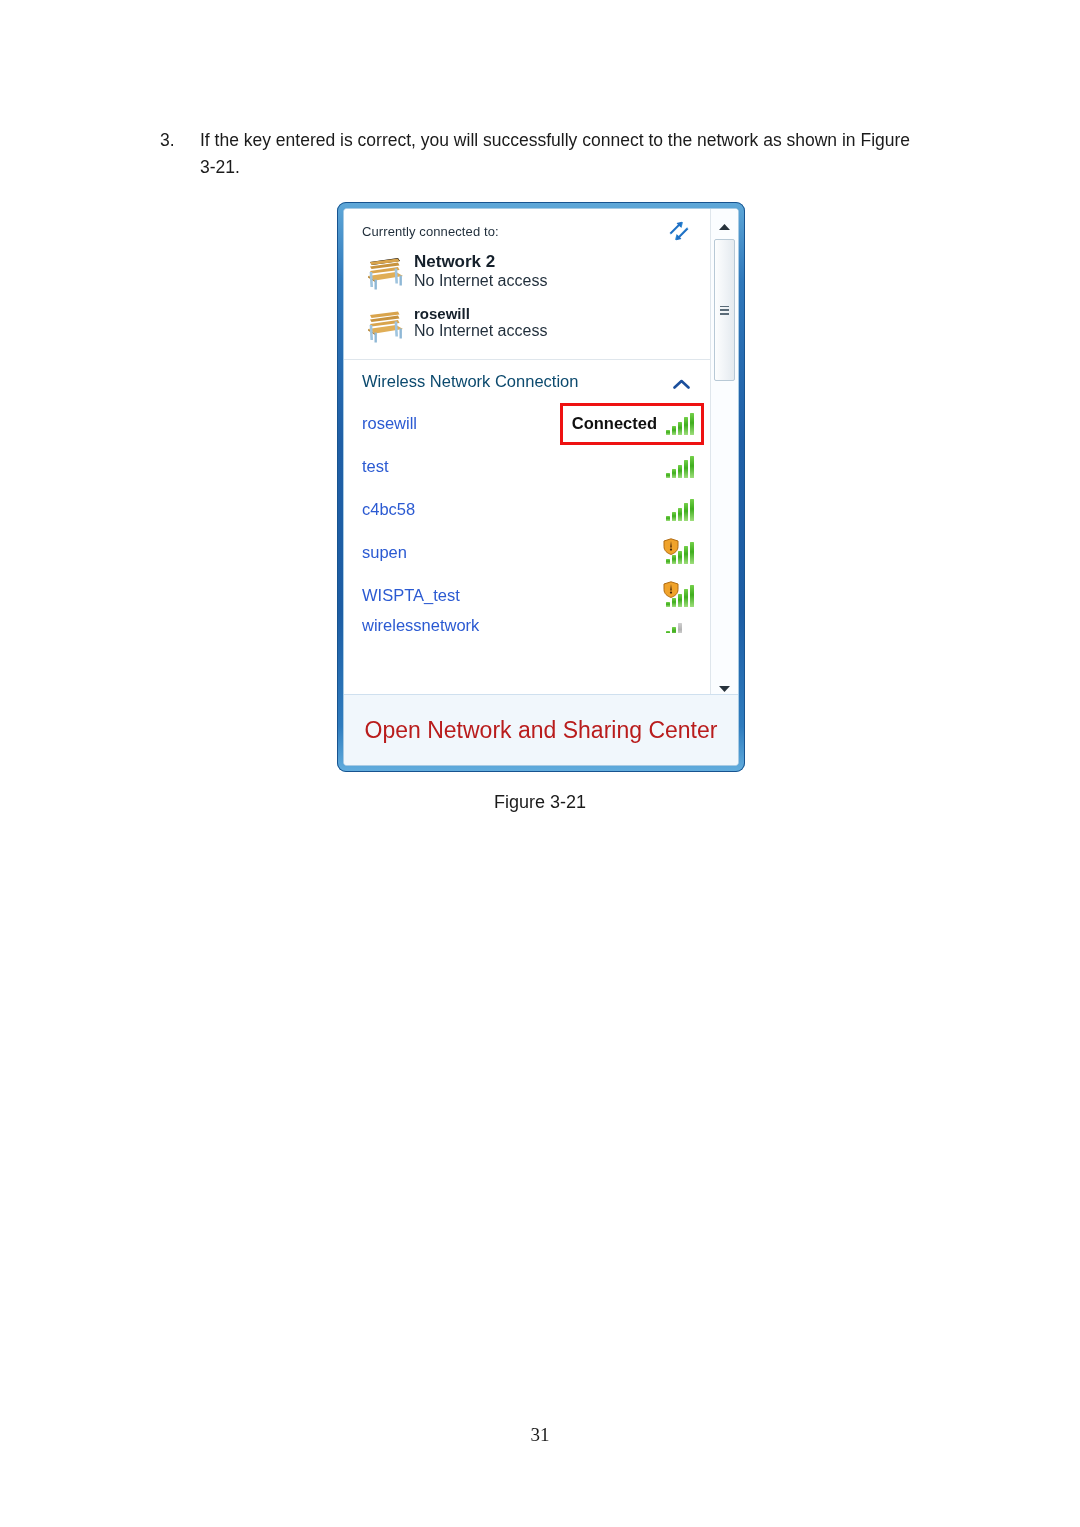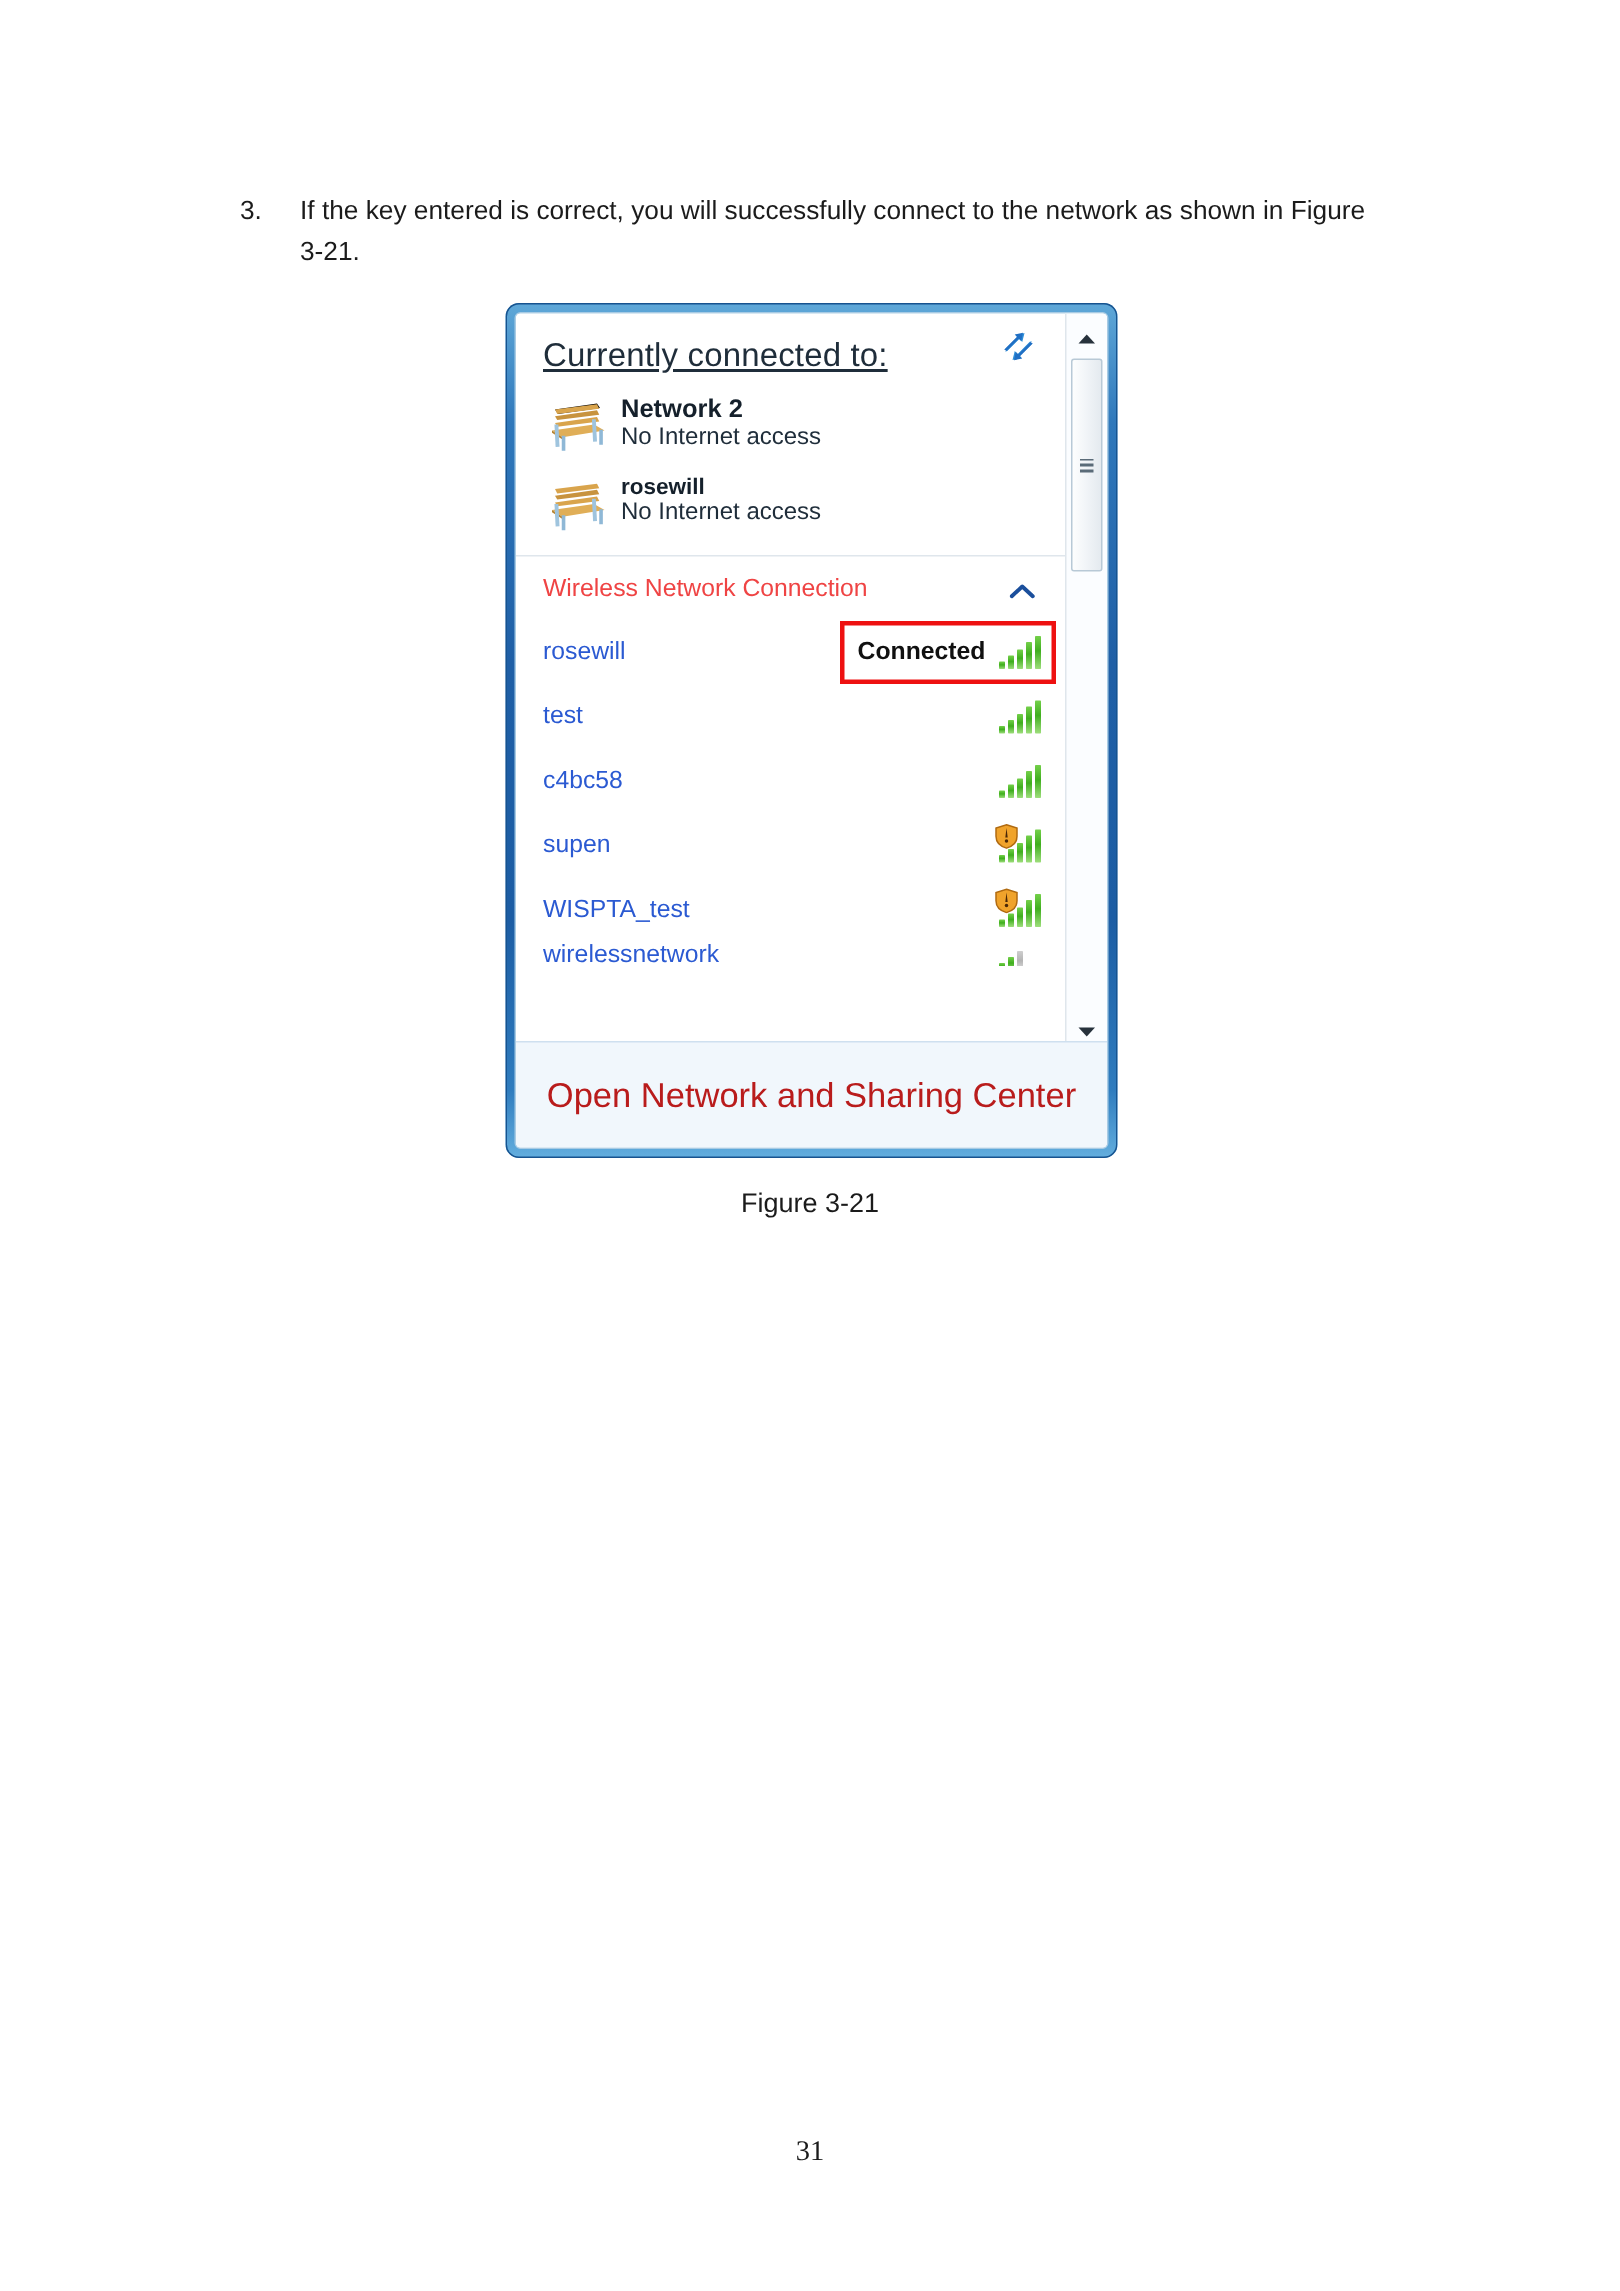--- a/index.html
+++ b/index.html
@@ -102,25 +102,24 @@
   }
 
   
   .connected-section {
     position: relative;
     padding: 15px 46px 14px 18px;
     border-bottom: 1px solid #dfe6ec;
     background: #ffffff;
   }
   .connected-heading {
-    font-size: 22px;
+    font-size: 13px;
     color: #1f2d3a;
     letter-spacing: .1px;
     margin-bottom: 9px;
-    text-decoration: underline;
   }
   .refresh-icon {
     position: absolute;
     right: 46px;
     top: 10px;
     width: 26px;
     height: 24px;
   }
 
   .conn-row {
@@ -151,21 +150,21 @@
   
   .wnc-header {
     position: relative;
     padding: 12px 46px 11px 18px;
     display: flex;
     align-items: center;
     justify-content: space-between;
   }
   .wnc-title {
     font-size: 16.5px;
-    color: #ef4444;
+    color: #0c4a6e;
   }
   .chevron-up {
     width: 17px;
     height: 11px;
     margin-right: 2px;
   }
 
   .net-list {
     position: relative;
   }

